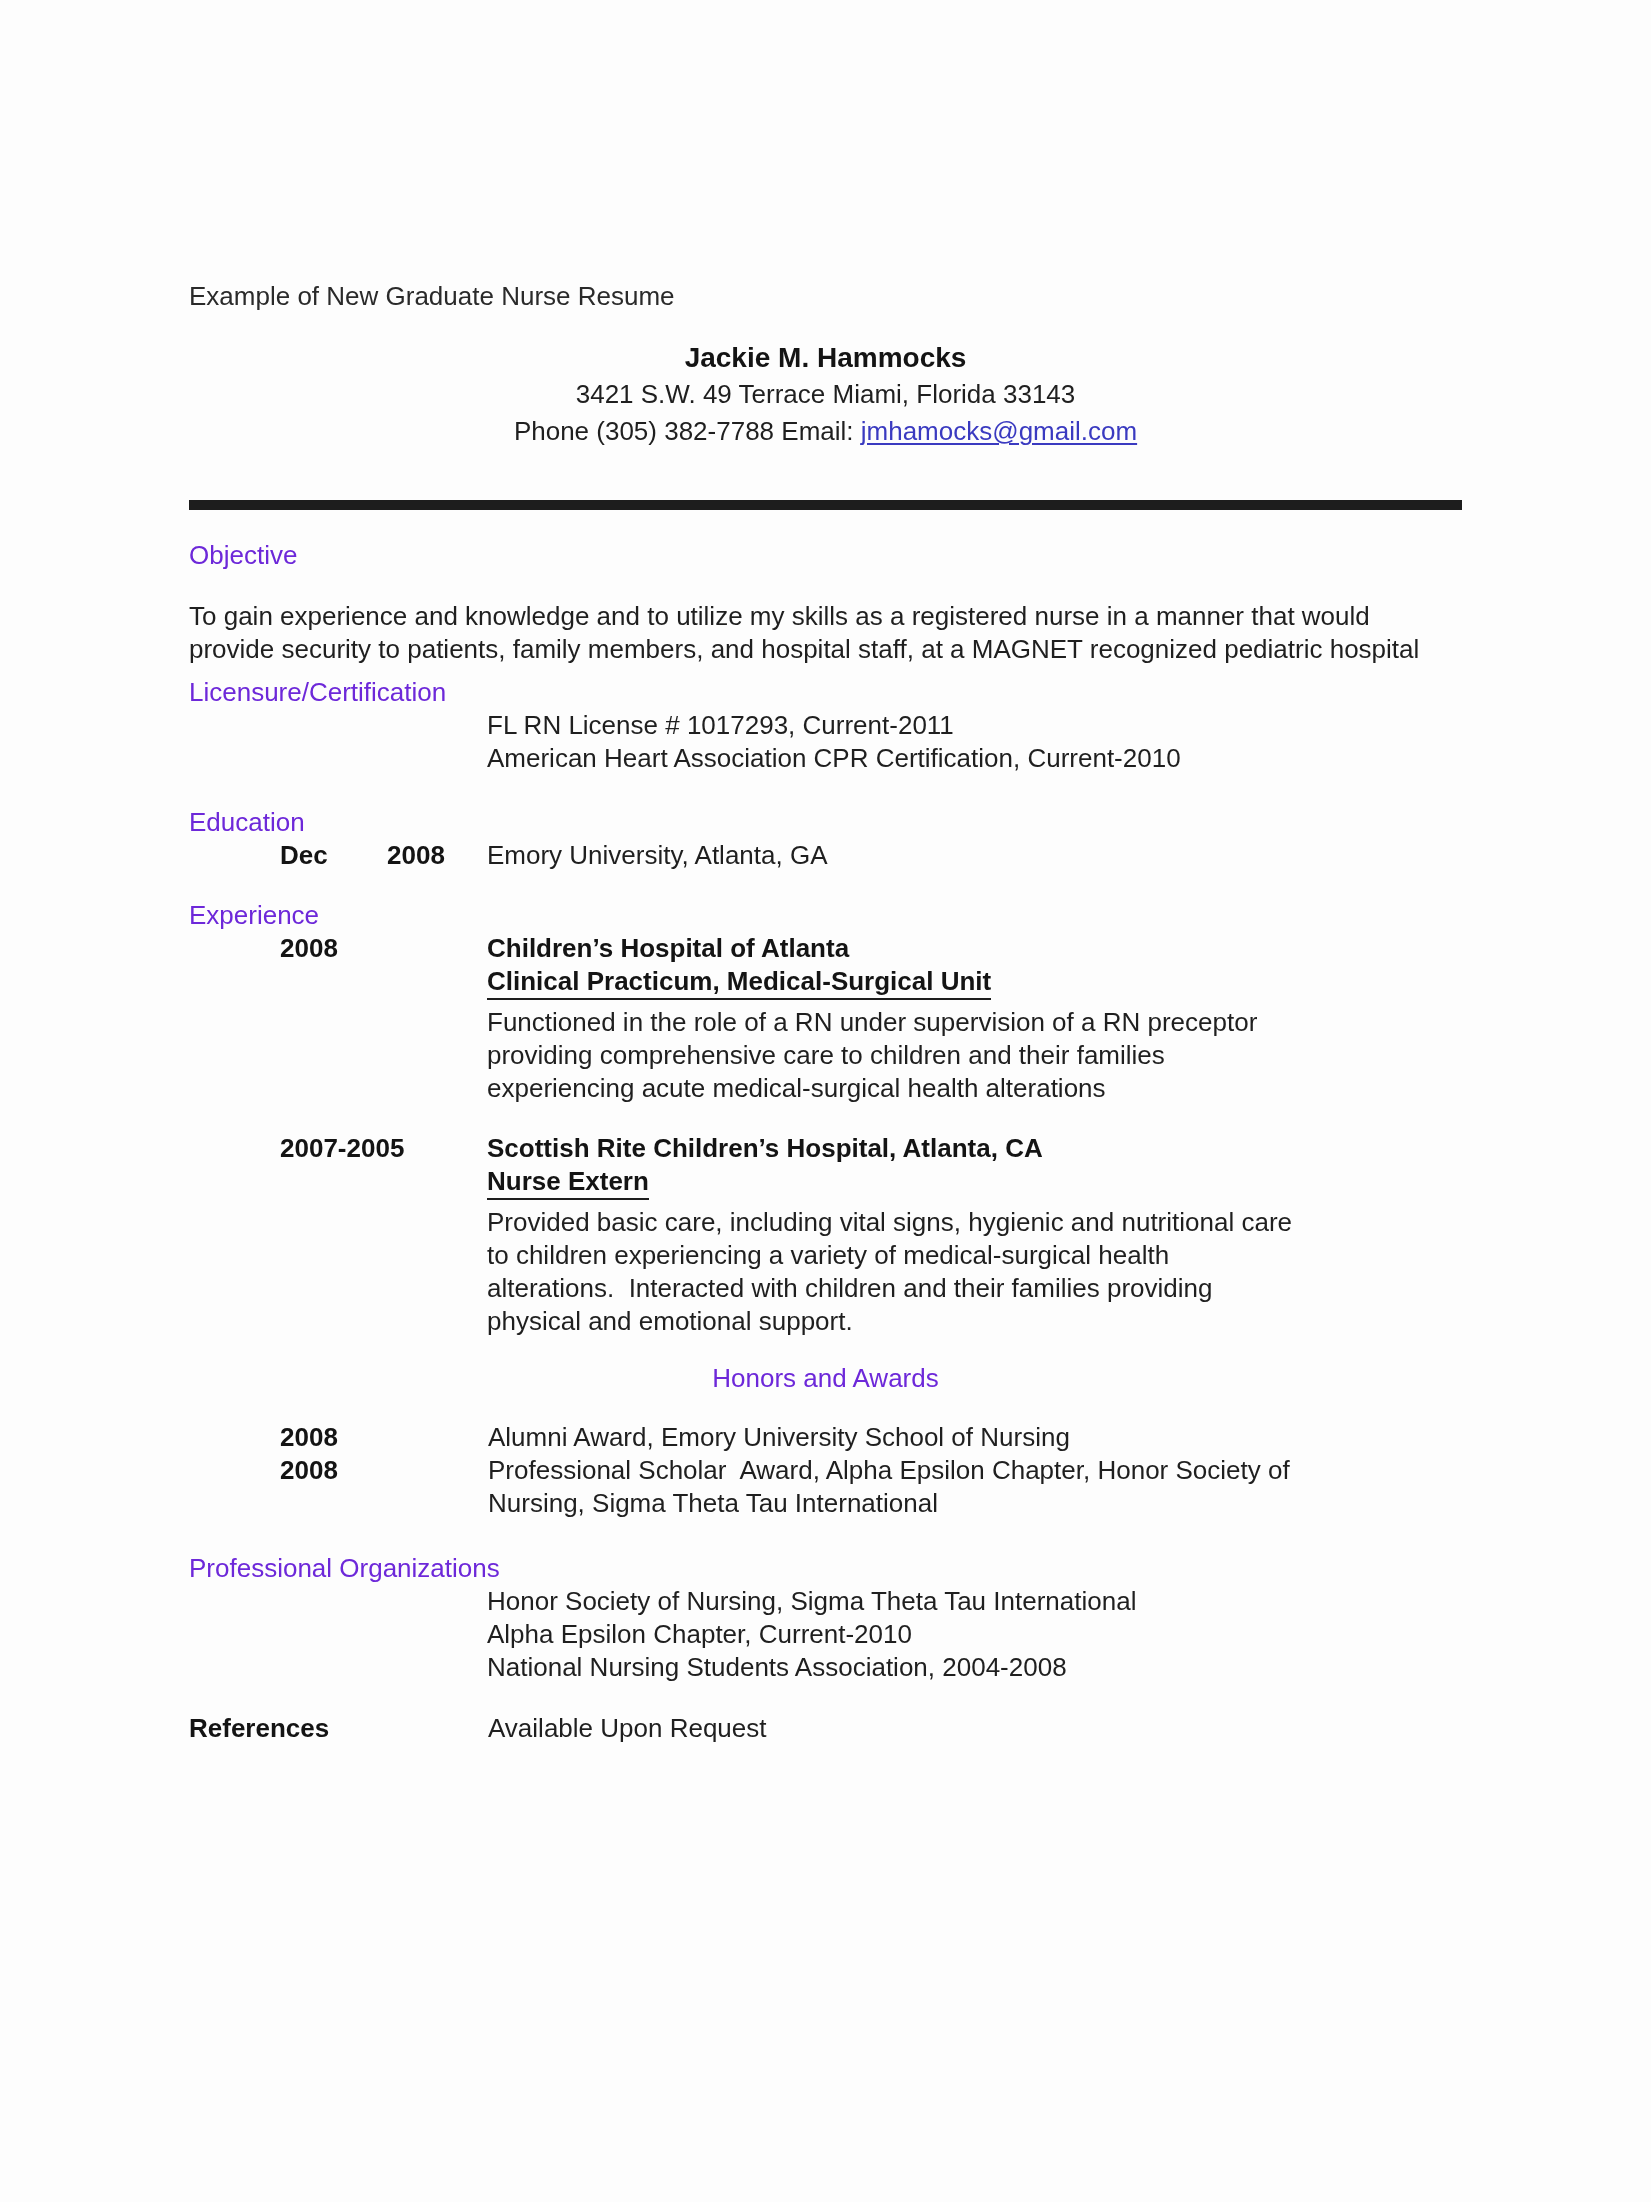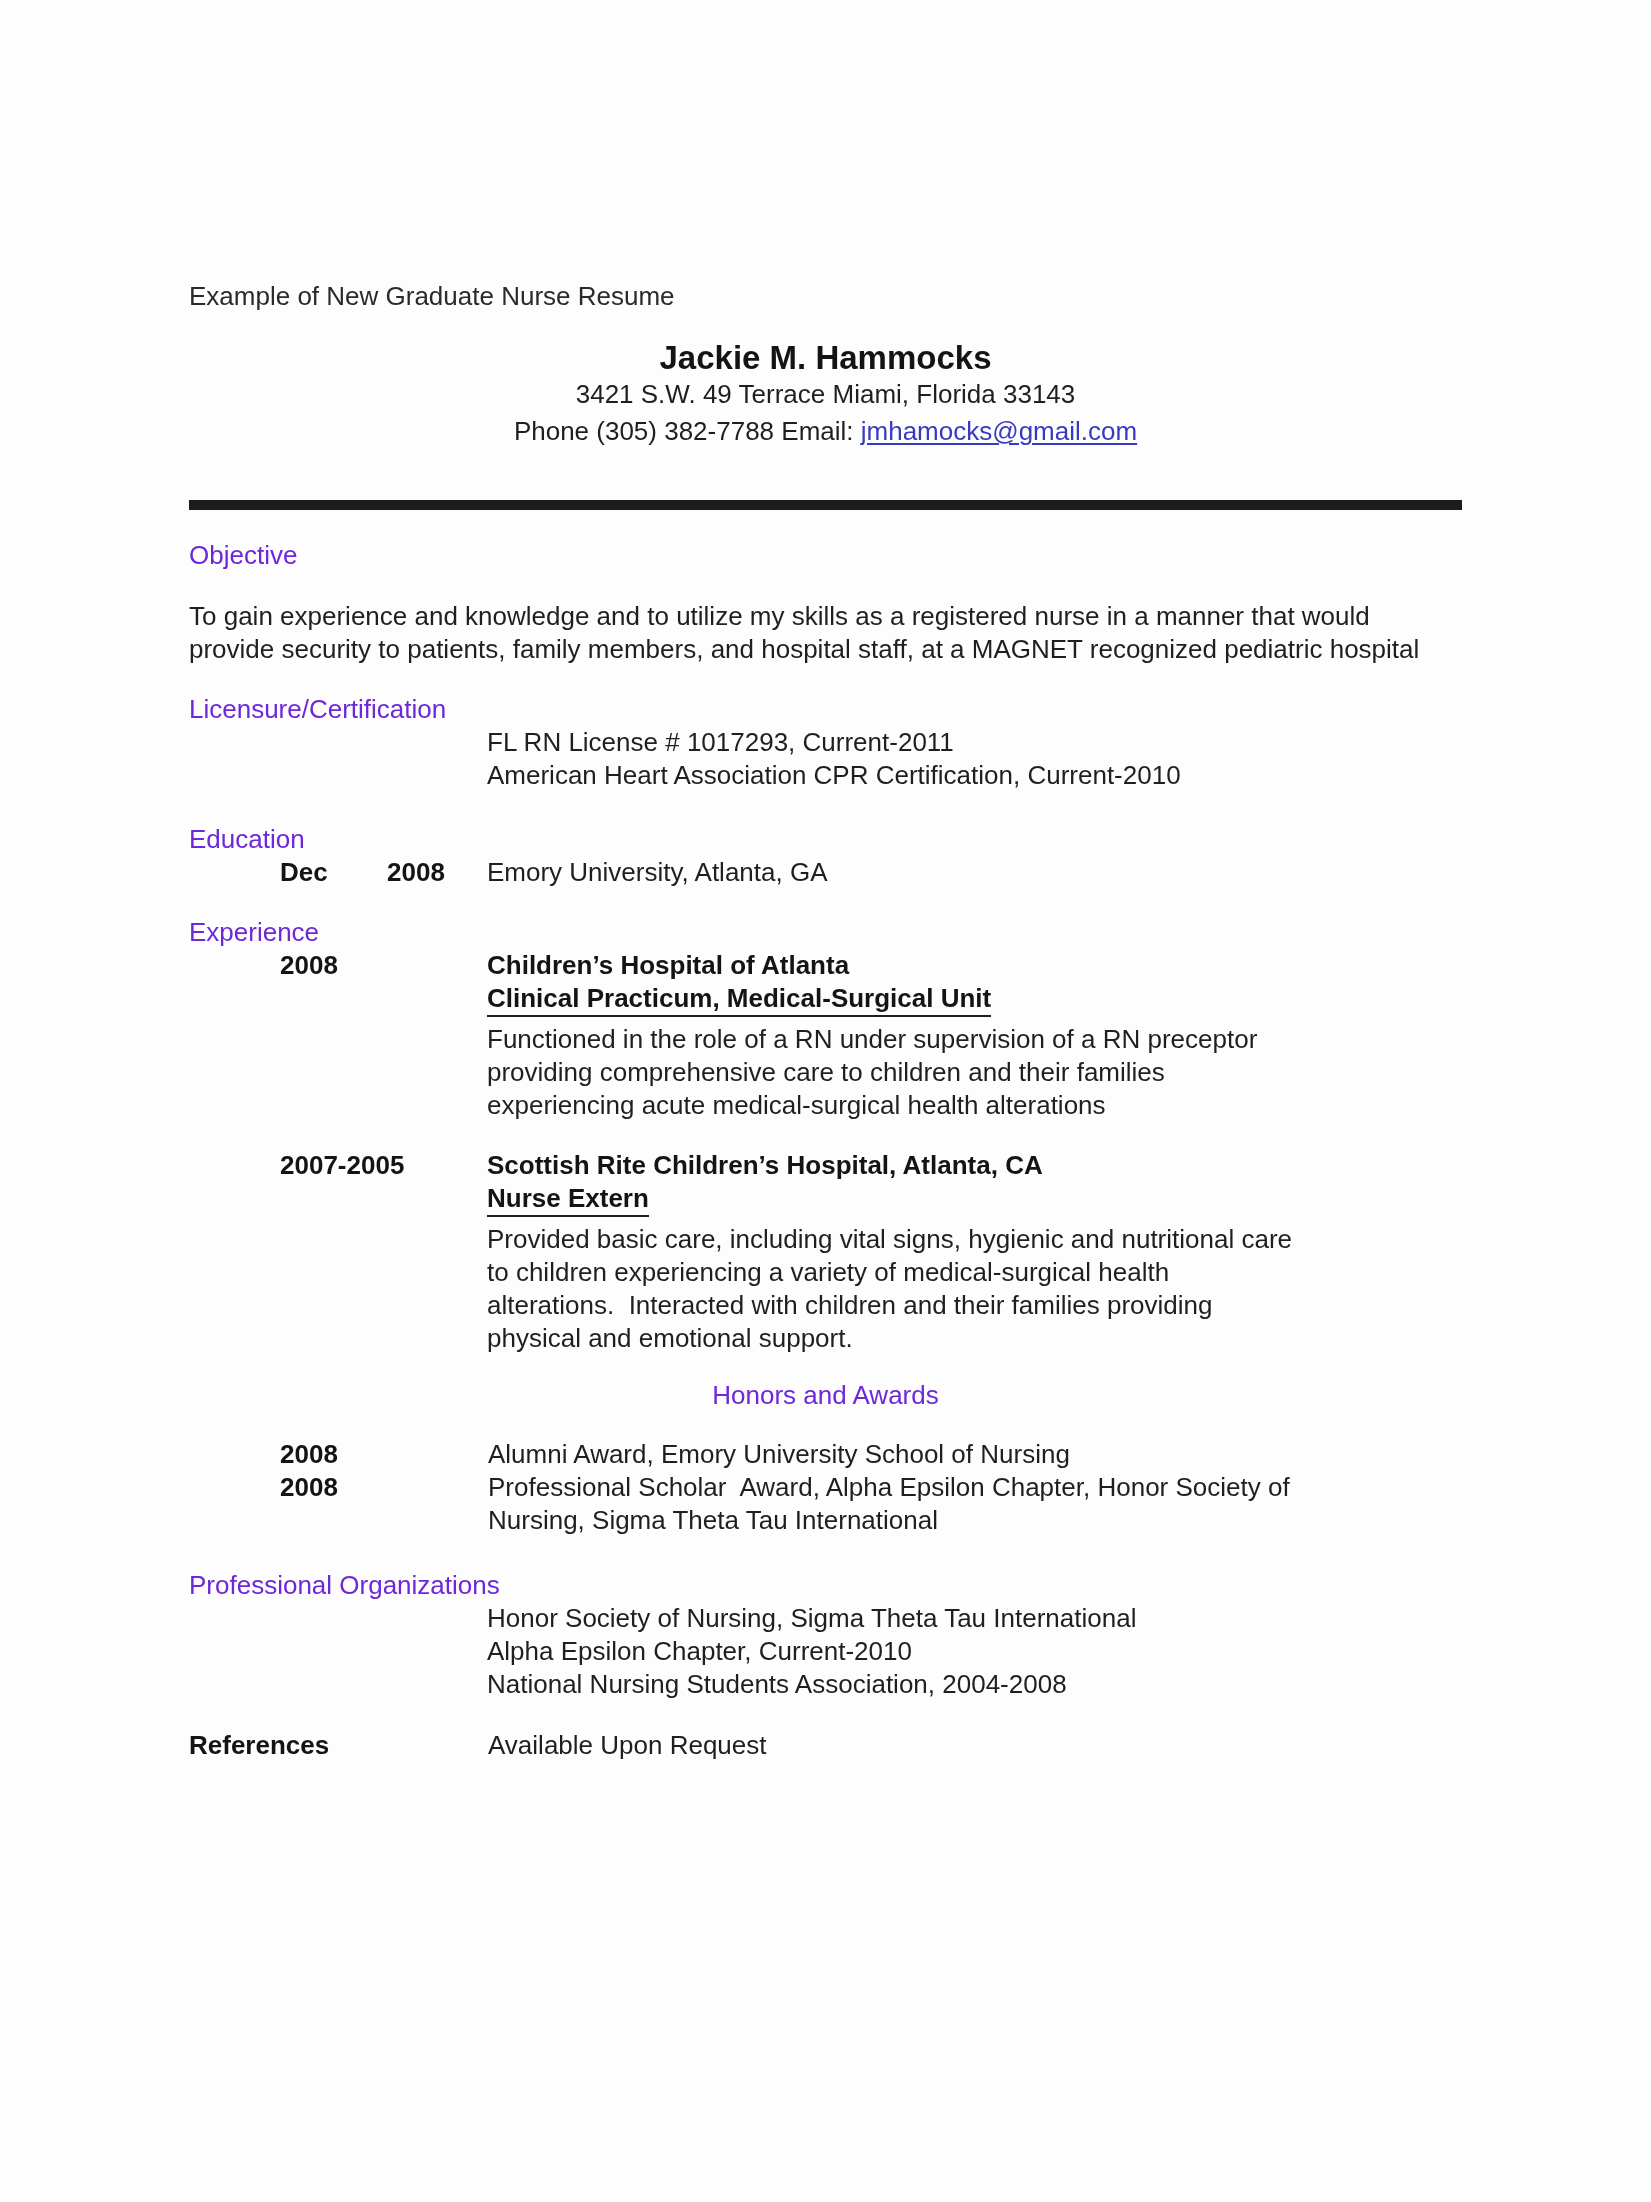--- a/index.html
+++ b/index.html
@@ -25,21 +25,21 @@
     width: 1273px;
     padding-top: 280px;
   }
   .doc-label { color: #2a2a2a; }
   .header {
     margin-top: 26px;
     text-align: center;
     line-height: 37px;
   }
   .header .name {
-    font-size: 33px;
+    font-size: 28px;
     font-weight: bold;
     color: #141414;
   }
   .email-link {
     color: #3a3ac0;
     text-decoration: underline;
     text-decoration-thickness: 1.7px;
     text-underline-offset: 3.4px;
     cursor: pointer;
   }
@@ -51,21 +51,21 @@
   }
   .section-heading {
     font-weight: normal;
     color: #6d28d9;
   }
   .mt-objective { margin-top: 29px; }
   .objective-text {
     margin: 28px 0 0 0;
     max-width: 1282px;
   }
-  .mt-licensure { margin-top: 27px; }
+  .mt-licensure { margin-top: 10px; }
   .mt-education { margin-top: 31px; }
   .mt-experience { margin-top: 27px; }
   .mt-honors { margin-top: 24px; text-align: center; }
   .mt-org { margin-top: 32px; }
   .indent-item { padding-left: 298px; }
   .entry {
     position: relative;
     padding-left: 298px;
   }
   .entry2 { margin-top: 27px; }

